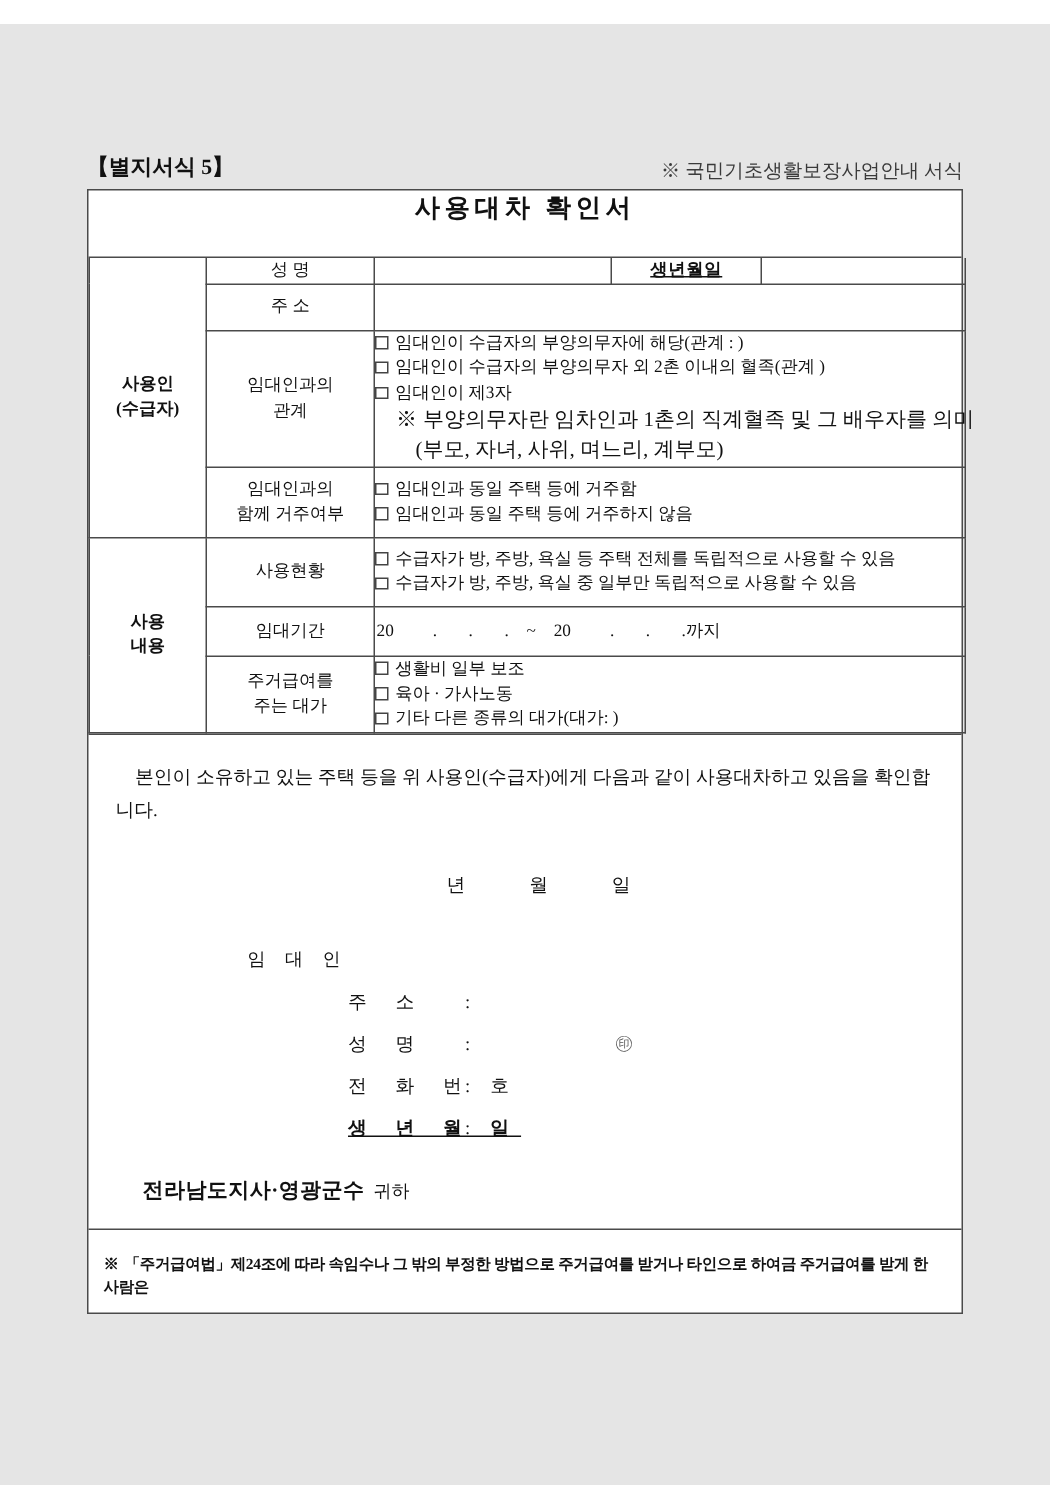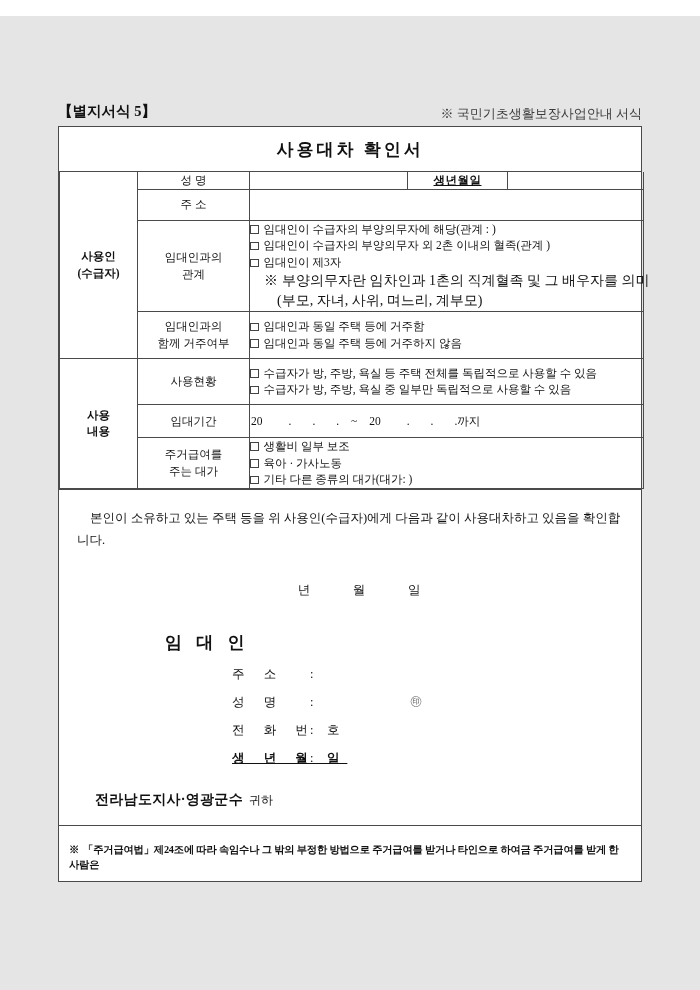--- a/index.html
+++ b/index.html
@@ -61,21 +61,20 @@
     border: 1.1px solid #4a4a4a;
     box-sizing: border-box;
     background: #fff;
   }
 
   
   .title-band {
     height: 44px;
     border-bottom: 1.1px solid #4a4a4a;
     display: flex;
-    align-items: center;
     justify-content: center;
   }
   .title-band .doc-title {
     font-size: 17px;
     font-weight: bold;
     letter-spacing: 3px;
   }
 
   
   table.grid {
@@ -161,25 +160,24 @@
   }
   .date-line {
     text-align: center;
     font-size: 12.5px;
     margin-top: 30px;
     padding-left: 18px;
   }
   .date-line .dseg { display: inline-block; min-width: 52px; text-align: center; }
 
   .signer-label {
-    font-size: 17px;
+    font-size: 12px;
     margin-top: 32px;
     padding-left: 88px;
     letter-spacing: 5px;
-    font-weight: bold;
   }
   .sig-list {
     margin-top: 12px;
     padding-left: 155px;
   }
   .sig-row {
     font-size: 12.5px;
     margin-bottom: 11px;
     white-space: nowrap;
     position: relative;

